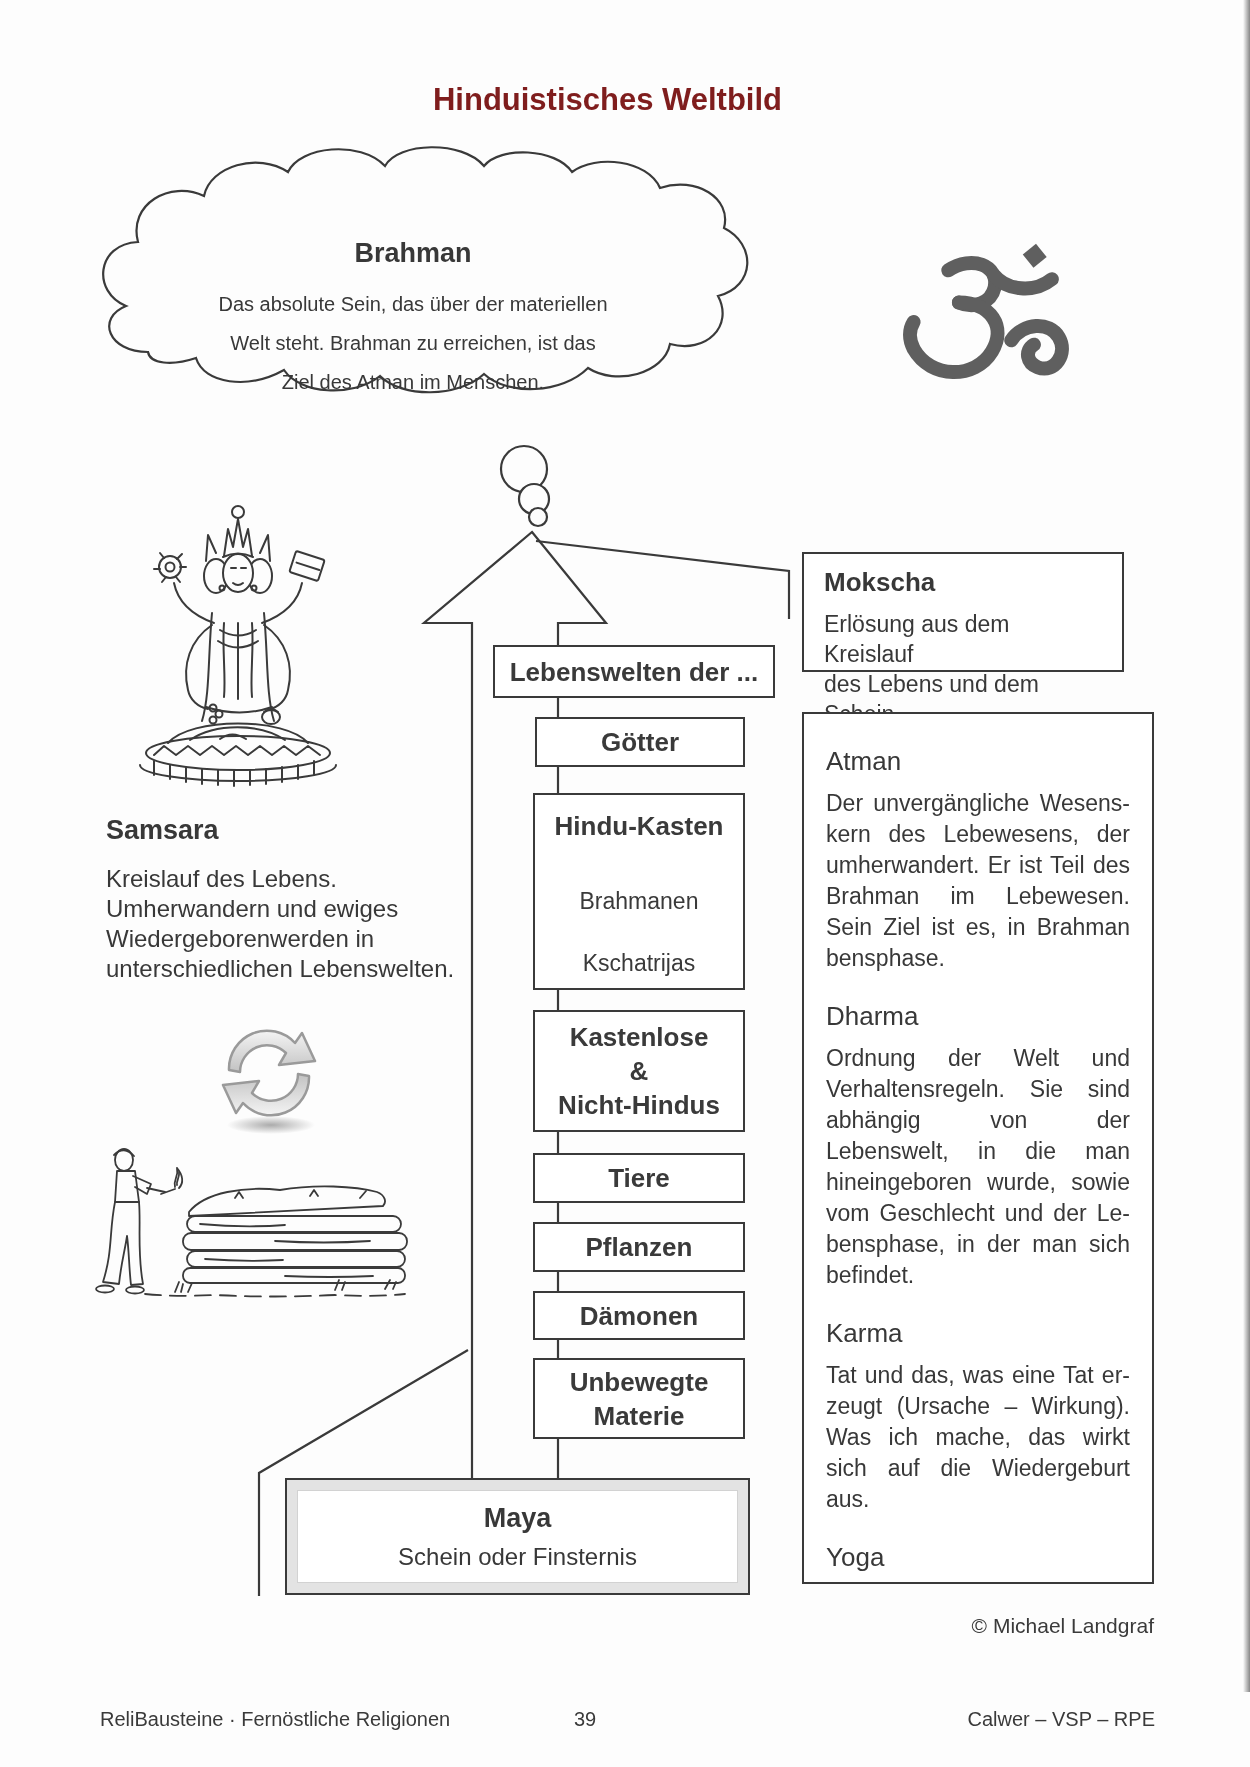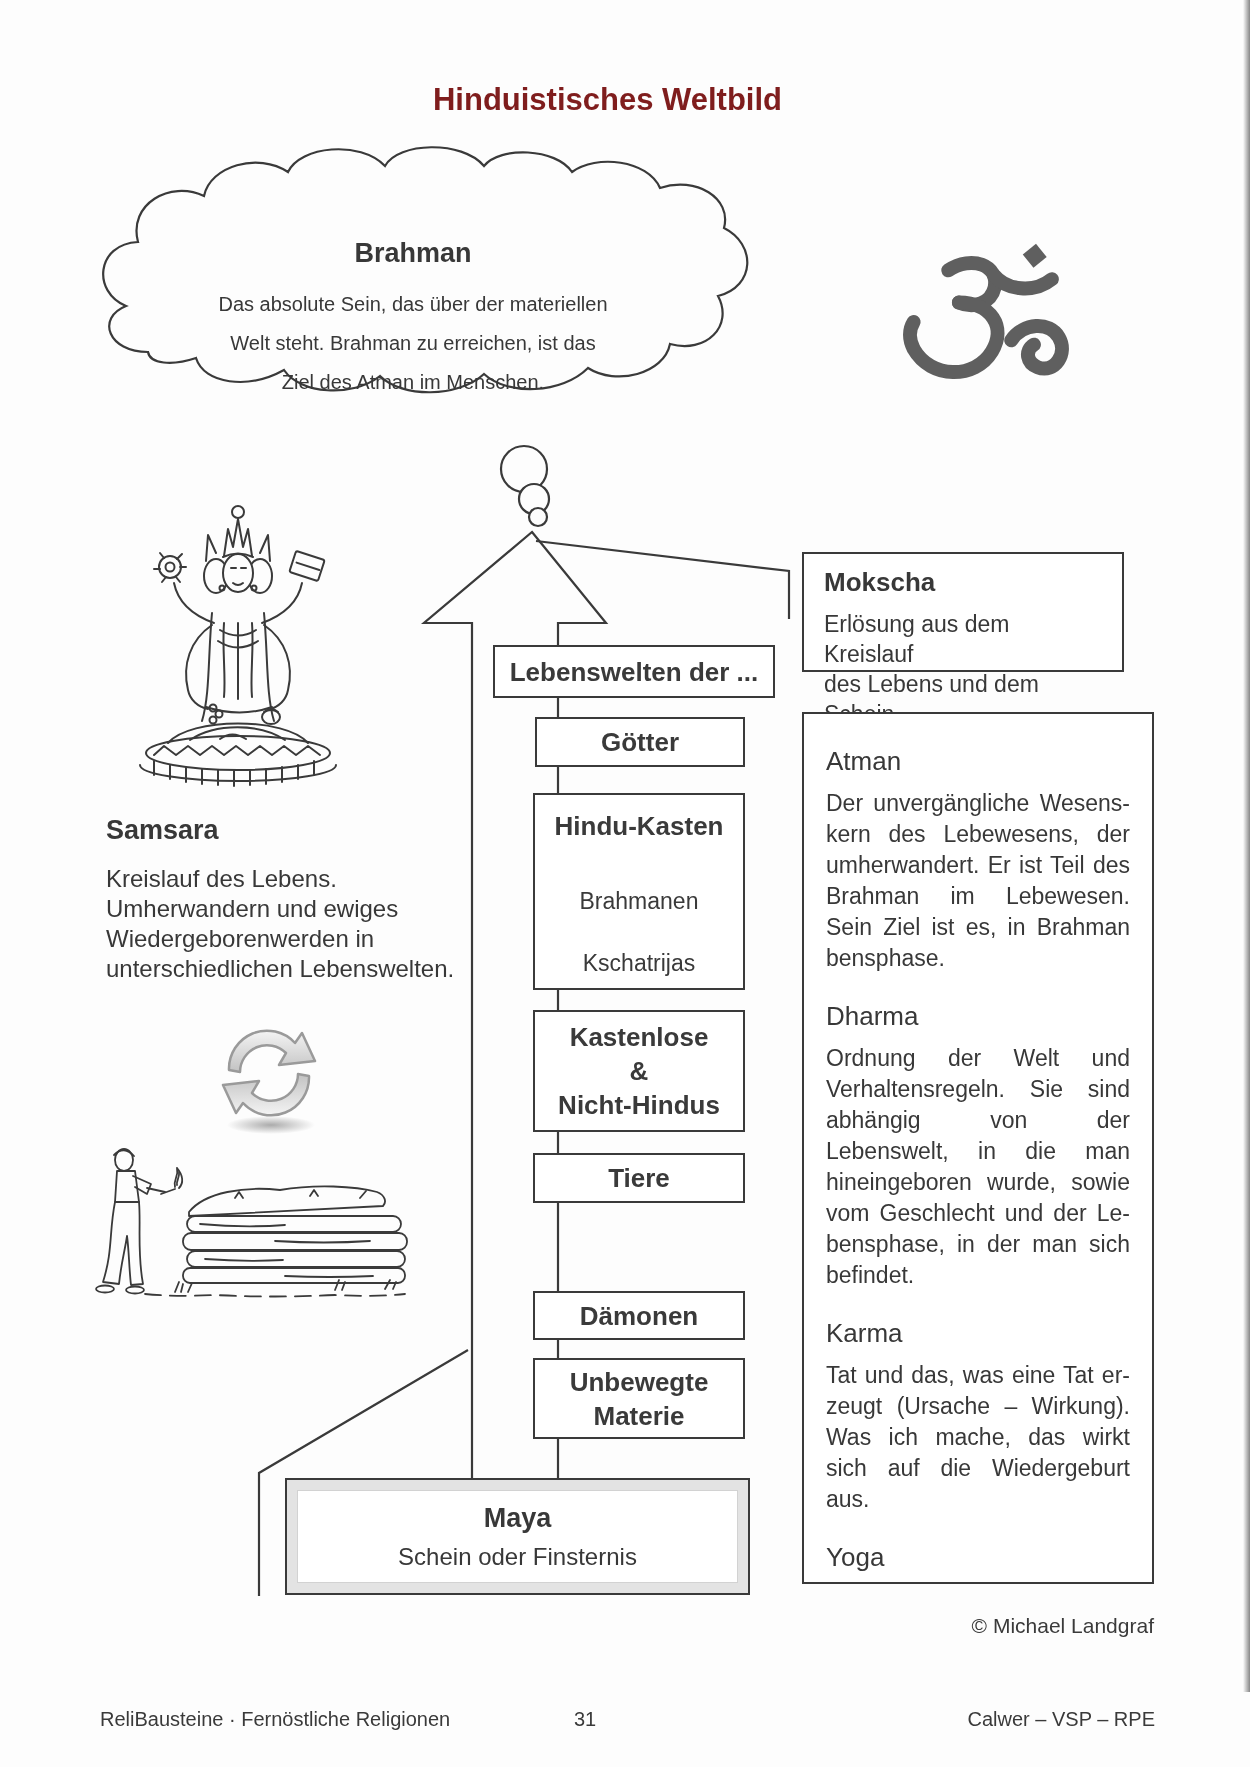--- a/index.html
+++ b/index.html
@@ -218,20 +218,23 @@
     </div>
   </div>
   <div class="lbox" id="box-kastenlose">
     <span>Kastenlose
 &amp;
 Nicht-Hindus</span>
   </div>
   <div class="lbox" id="box-tiere">
     <span>Tiere</span>
   </div>
+  <div class="lbox" id="box-pflanzen">
+    <span>Pflanzen</span>
+  </div>
   <div class="lbox" id="box-daemonen">
     <span>Dämonen</span>
   </div>
   <div class="lbox" id="box-materie">
     <span>Unbewegte
 Materie</span>
   </div>
 
   <div id="maya-outer">
     <div id="maya-inner">
@@ -254,18 +257,18 @@
     <h3 class="g-term">Karma</h3>
     <p class="g-def">Tat und das, was eine Tat er­zeugt (Ursache – Wirkung). Was ich mache, das wirkt sich auf die Wiedergeburt aus.</p>
     <h3 class="g-term">Yoga</h3>
 
   </div>
 
   <div id="copyright">© Michael Landgraf</div>
 
   <div class="footer">
     <span class="f-left">ReliBausteine · Fernöstliche Religionen</span>
-    <span class="f-center">31</span>
+    <span class="f-center">39</span>
     <span class="f-right">Calwer – VSP – RPE</span>
   </div>
 
   <div class="scan-edge"></div>
 </div>
 
 </body></html>

